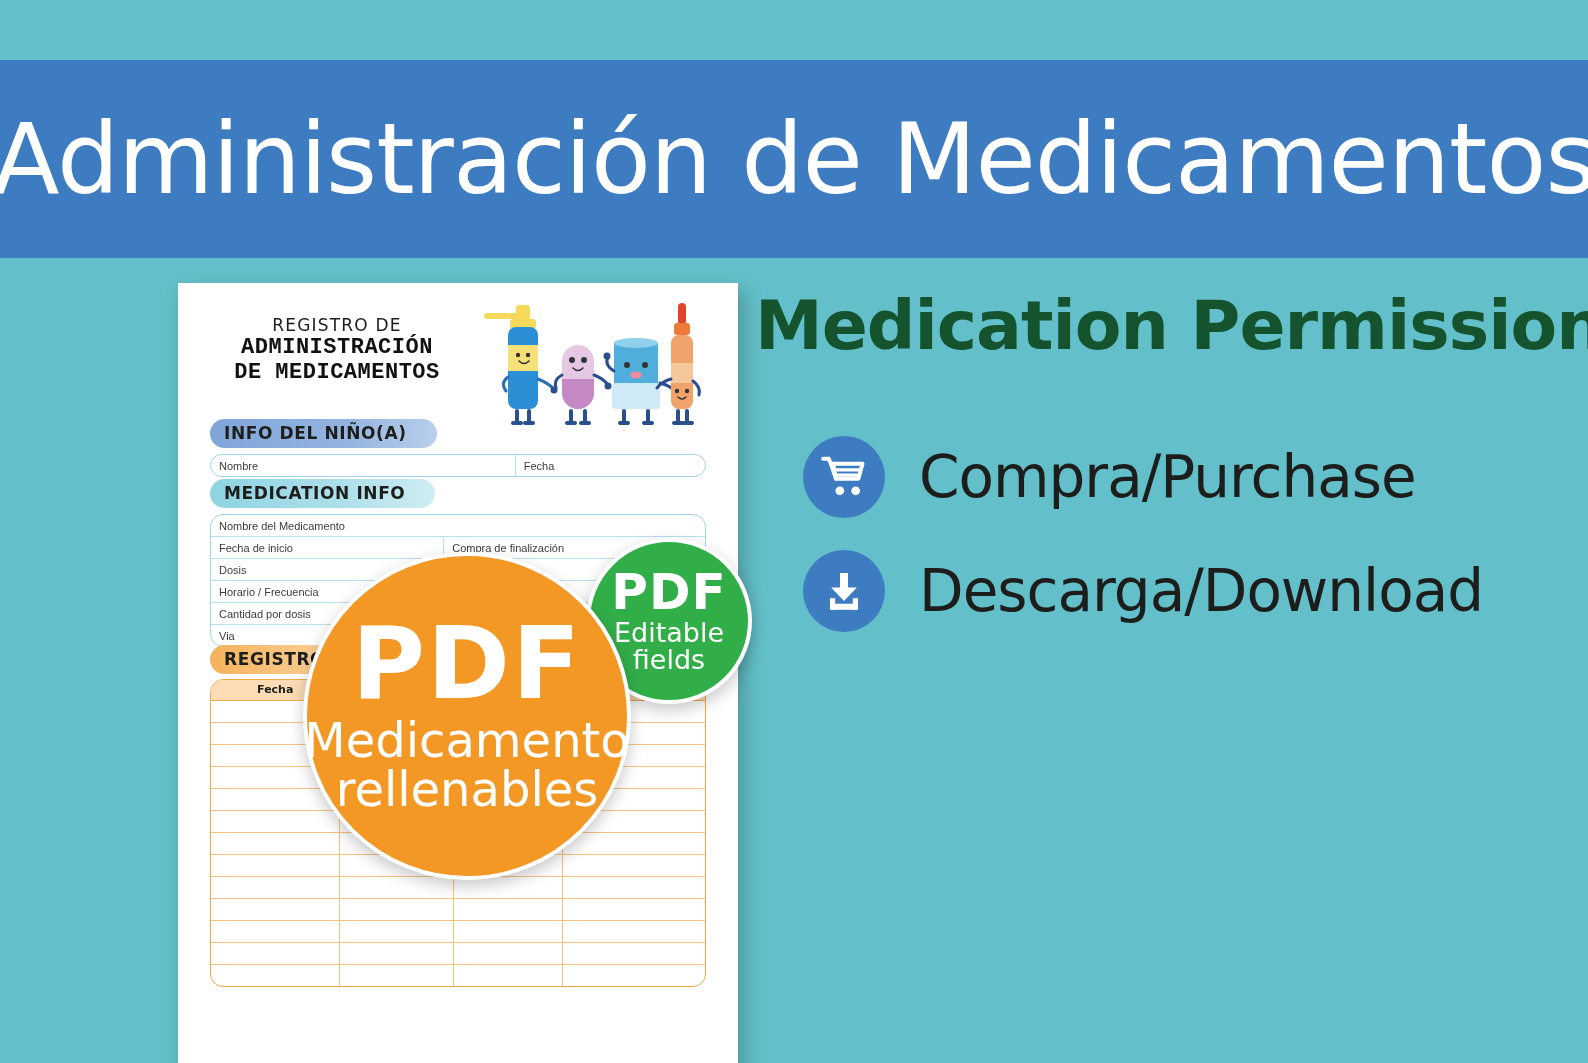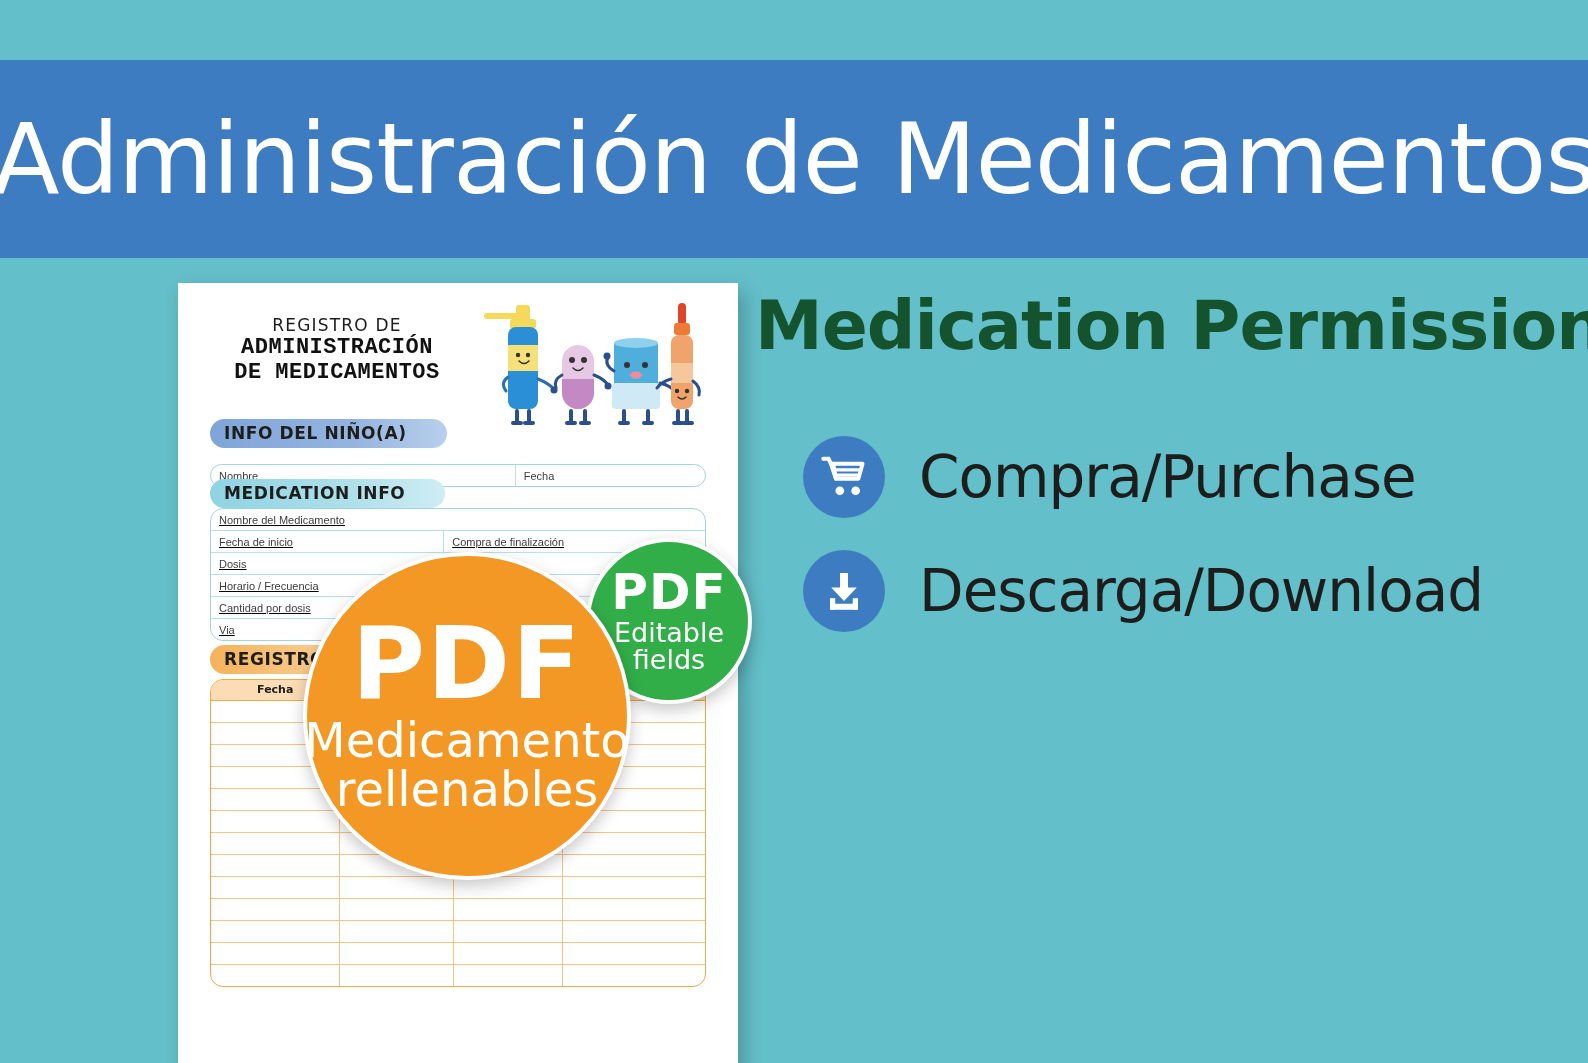--- a/index.html
+++ b/index.html
@@ -94,21 +94,21 @@
     font-family:Liberation Mono, monospace;
   }
   
   .characters{
     position:absolute;left:296px;top:14px;width:232px;height:132px;
   }
   
   .pill{
     display:inline-block;
     border-radius:20px;
-    padding:4px 40px 5px 14px;
+    padding:4px 30px 5px 14px;
     font-size:17px;font-weight:bold;color:#1d1d1b;
     letter-spacing:.6px;
     font-family:"DejaVu Sans","Liberation Sans",sans-serif;
   }
   .pill-blue{background:linear-gradient(90deg,#7FA5D8 0%,#95B5E0 62%,#B9CFEC 100%);}
   .pill-cyan{background:linear-gradient(90deg,#8FD3E2 0%,#AEE0EA 60%,#CFEDF3 100%);}
   .pill-orange{background:linear-gradient(90deg,#F5B25A 0%,#F8C887 60%,#FBDCB4 100%);}
   .sec{position:absolute;}
   
   .fieldbox{
@@ -263,31 +263,31 @@
           <rect x="211" y="112" width="4" height="14" rx="2" fill="#2B4E8C"></rect>
           <rect x="198" y="124" width="12" height="4" rx="2" fill="#2B4E8C"></rect>
           <rect x="208" y="124" width="12" height="4" rx="2" fill="#2B4E8C"></rect>
         </g>
       </svg>
     </div>
   </div>
 
   <div class="sec" style="left:32px;top:136px;width:496px;">
     <div class="pill pill-blue">INFO DEL NIÑO(A)</div>
-    <div class="fieldbox" style="margin-top:16px;">
+    <div class="fieldbox" style="margin-top:6px;">
       <div class="frow">
         <div class="fcell" style="width:62%;">Nombre</div>
         <div class="fcell split" style="width:38%;">Fecha</div>
       </div>
     </div>
   </div>
 
   <div class="sec" style="left:32px;top:196px;width:496px;">
     <div class="pill pill-cyan">MEDICATION INFO</div>
-    <div class="fieldbox" style="text-decoration:underline;">
+    <div class="fieldbox" style="margin-top:6px;">
       <div class="frow">
         <div class="fcell" style="width:100%;">Nombre del Medicamento</div>
       </div>
       <div class="frow">
         <div class="fcell" style="width:47%;">Fecha de inicio</div>
         <div class="fcell split" style="width:53%;">Compra de finalización</div>
       </div>
       <div class="frow">
         <div class="fcell" style="width:100%;">Dosis</div>
       </div>

